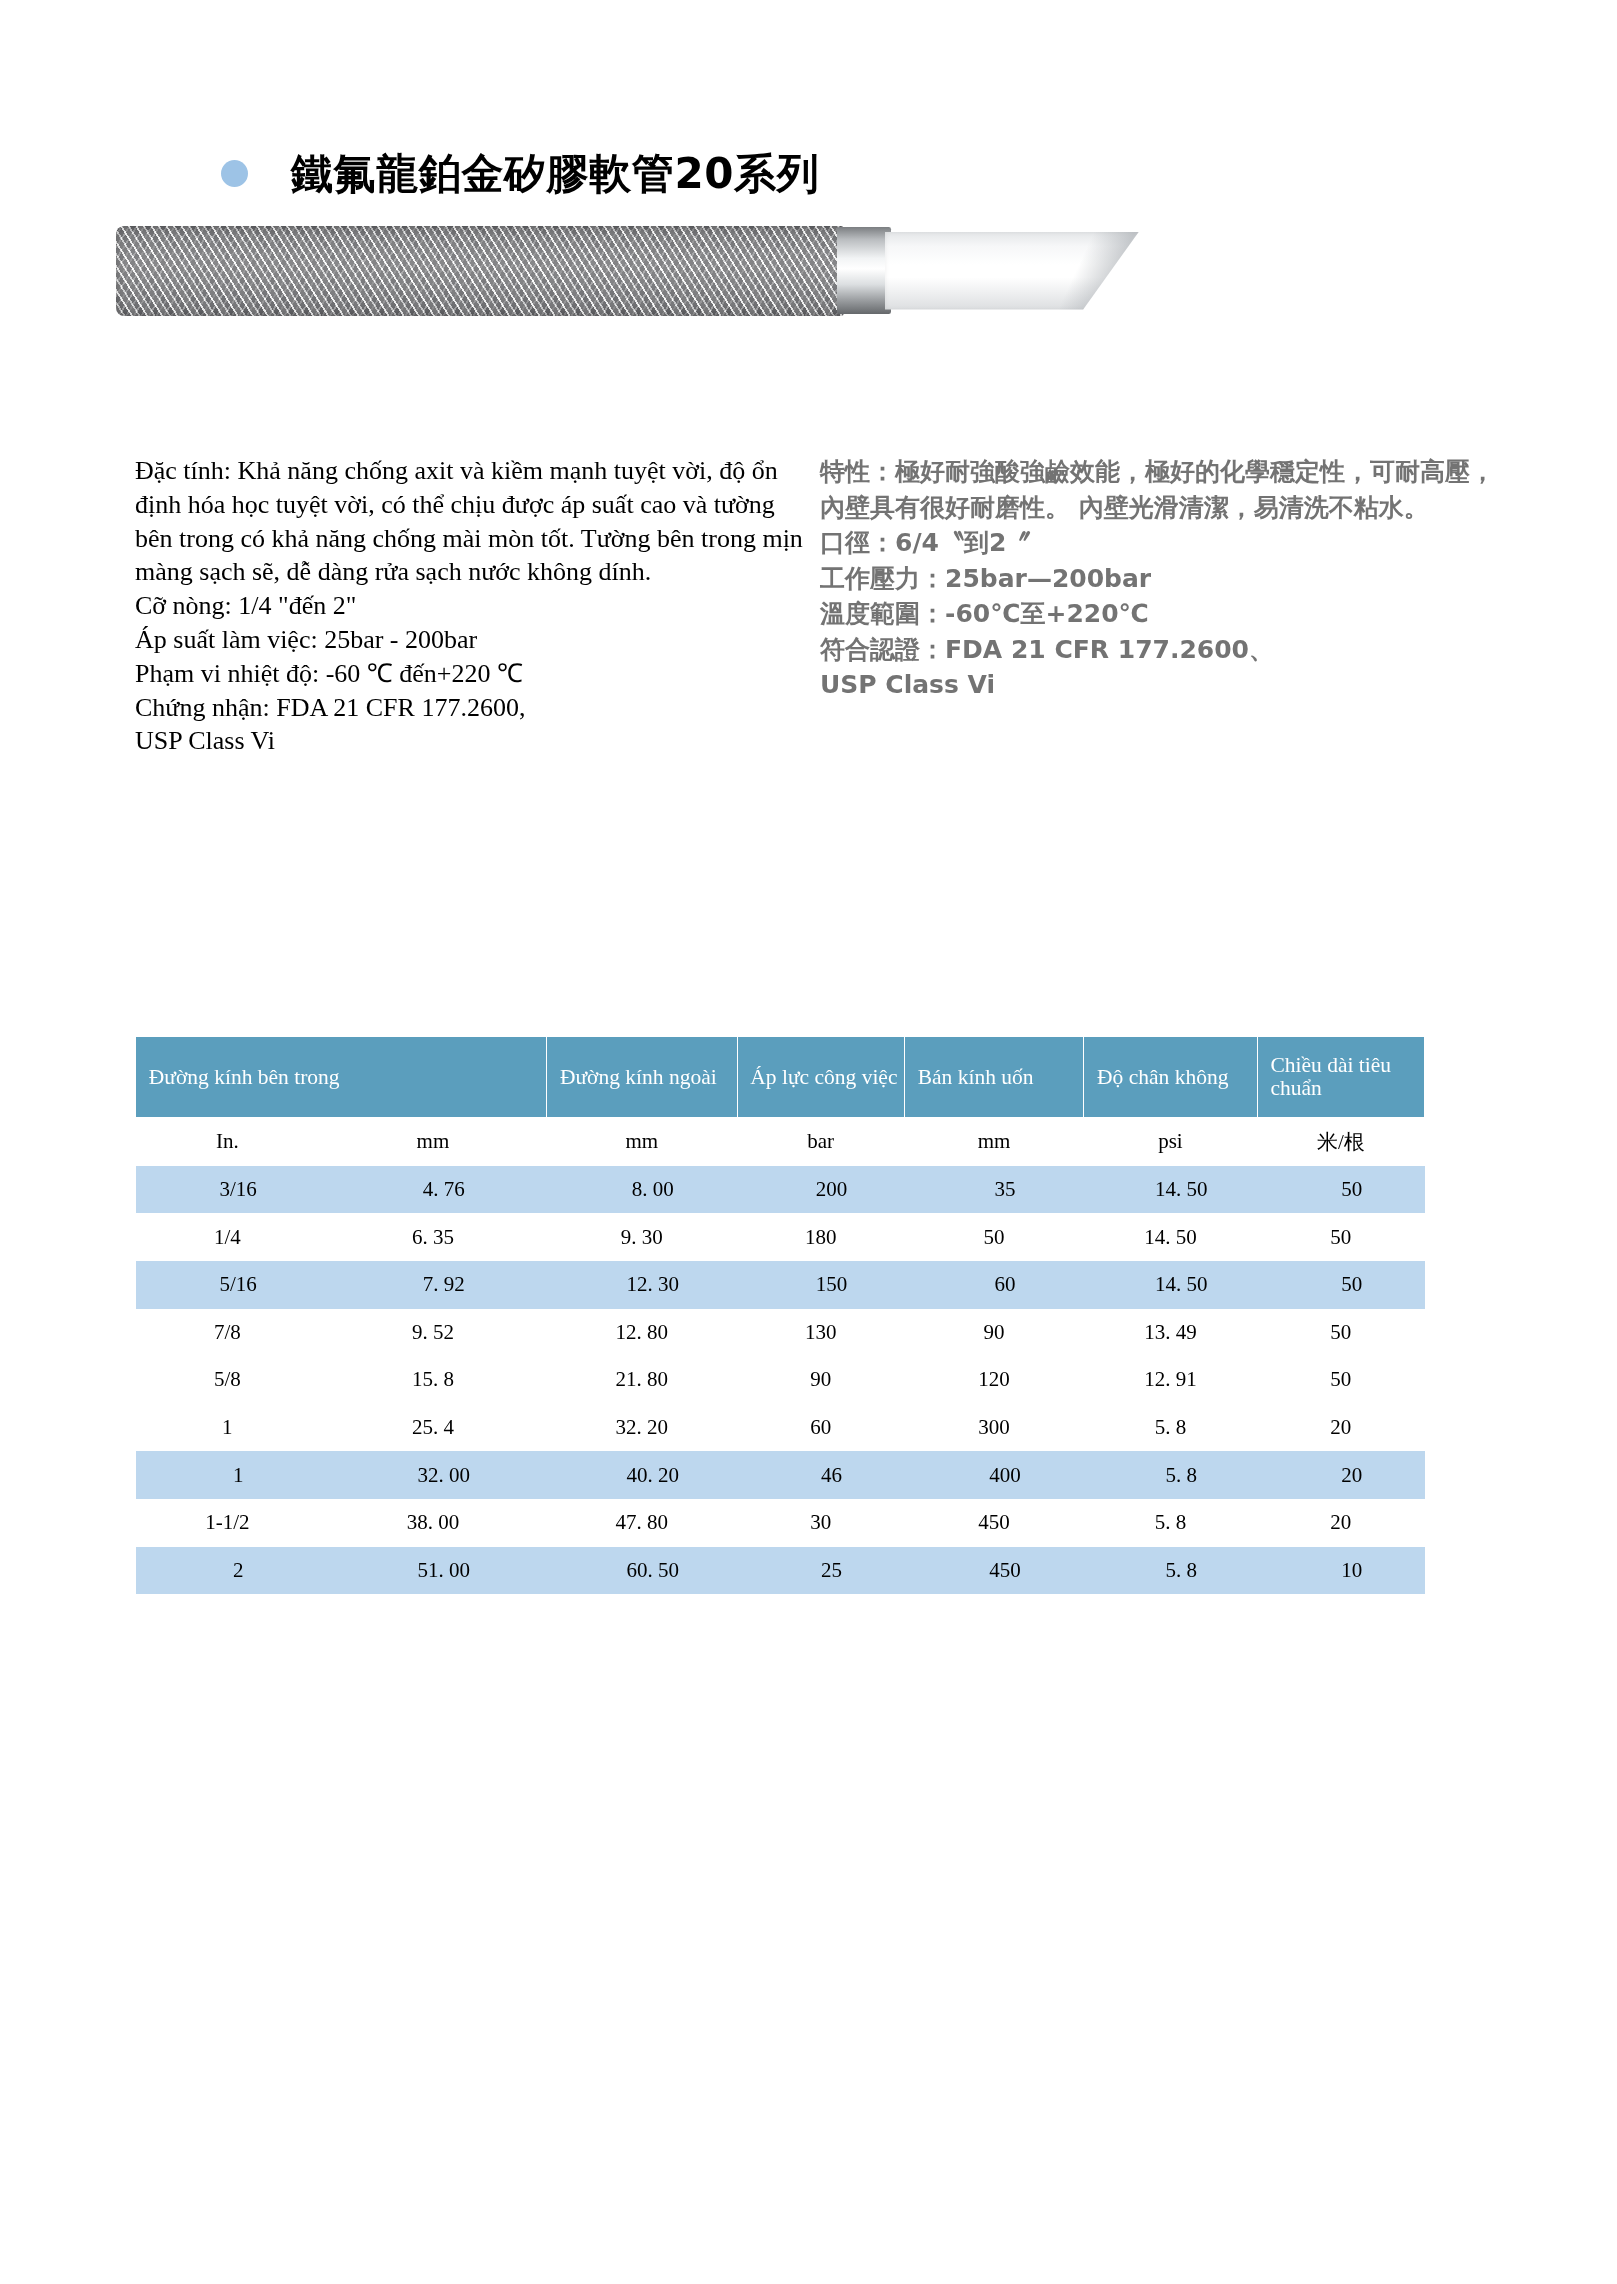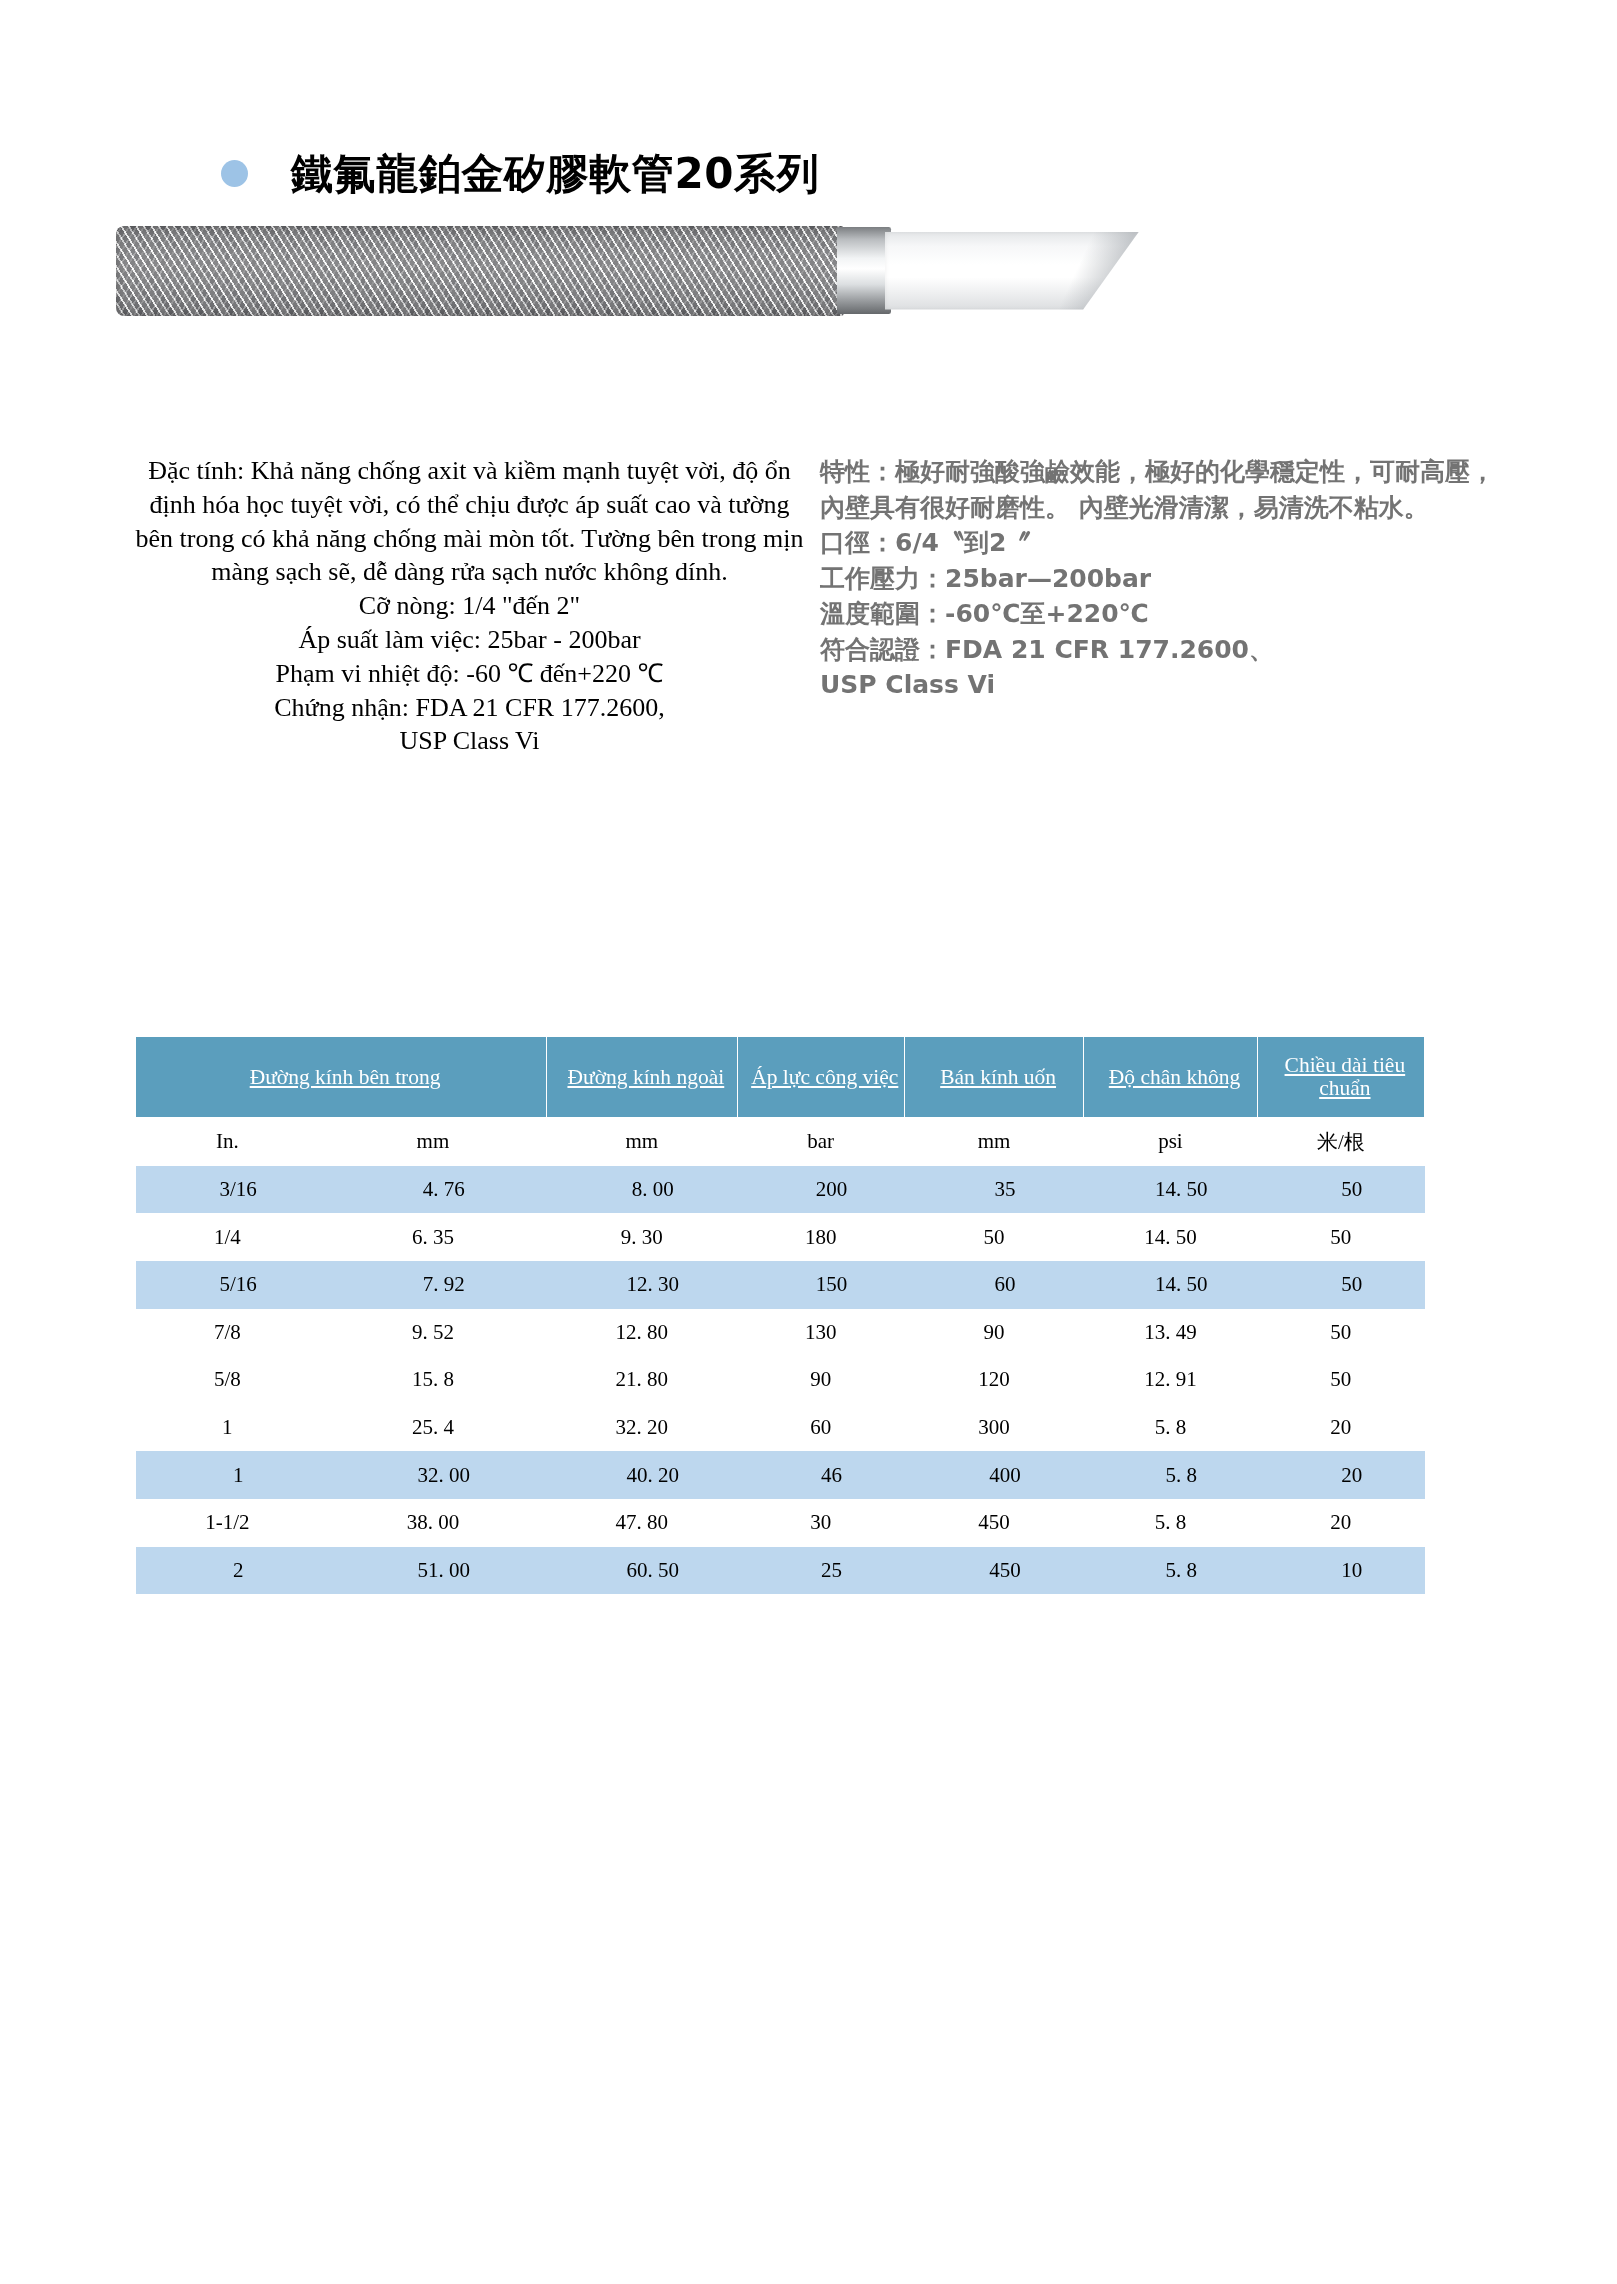--- a/index.html
+++ b/index.html
@@ -121,21 +121,21 @@
   .col-left {
     position: absolute;
     left: 135px;
     top: 454px;
     width: 669px;
     font-family: "Liberation Serif", serif;
     font-size: 26px;
     line-height: 1.30;
     color: #000000;
   }
-  .col-left p { margin: 0; text-align: center; }
+  .col-left p { margin: 0; }
   .col-right {
     position: absolute;
     left: 820px;
     top: 454px;
     width: 687px;
     font-family: "DejaVu Sans", sans-serif;
     font-weight: bold;
     font-size: 25px;
     line-height: 1.42;
     color: #737373;
@@ -159,23 +159,22 @@
     font-size: 21.5px;
     line-height: 1.06;
     padding: 8.1px 4.7px;
     text-align: center;
     border: 0.6px solid #ffffff;
     height: 64px;
     vertical-align: middle;
   }
   .spec-table th .th-inner {
     display: block;
-    text-align: center;
+    text-align: left;
     padding-left: 8.1px;
-    text-decoration: underline;
   }
   .spec-table td {
     font-size: 21px;
     text-align: center;
     padding: 5.8px 2.3px;
     border: none;
     color: #000000;
     height: 36px;
   }
   .spec-table tr.unit td {

